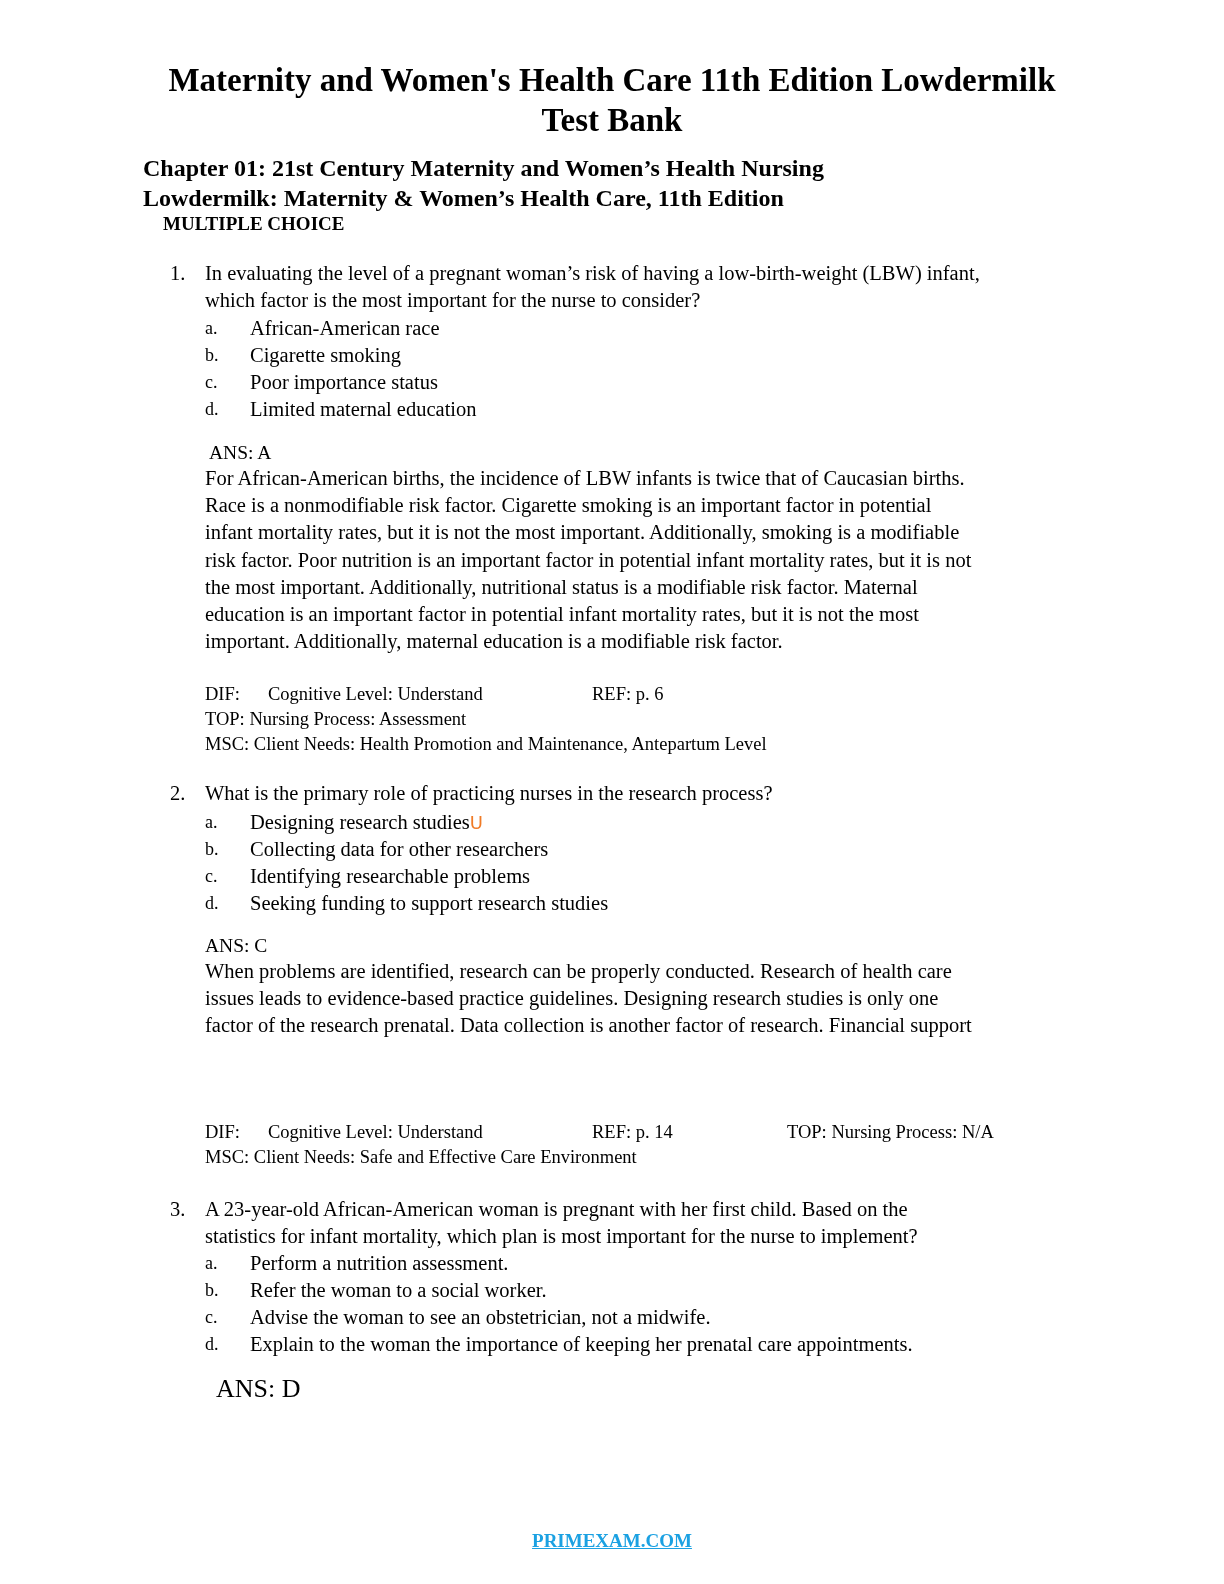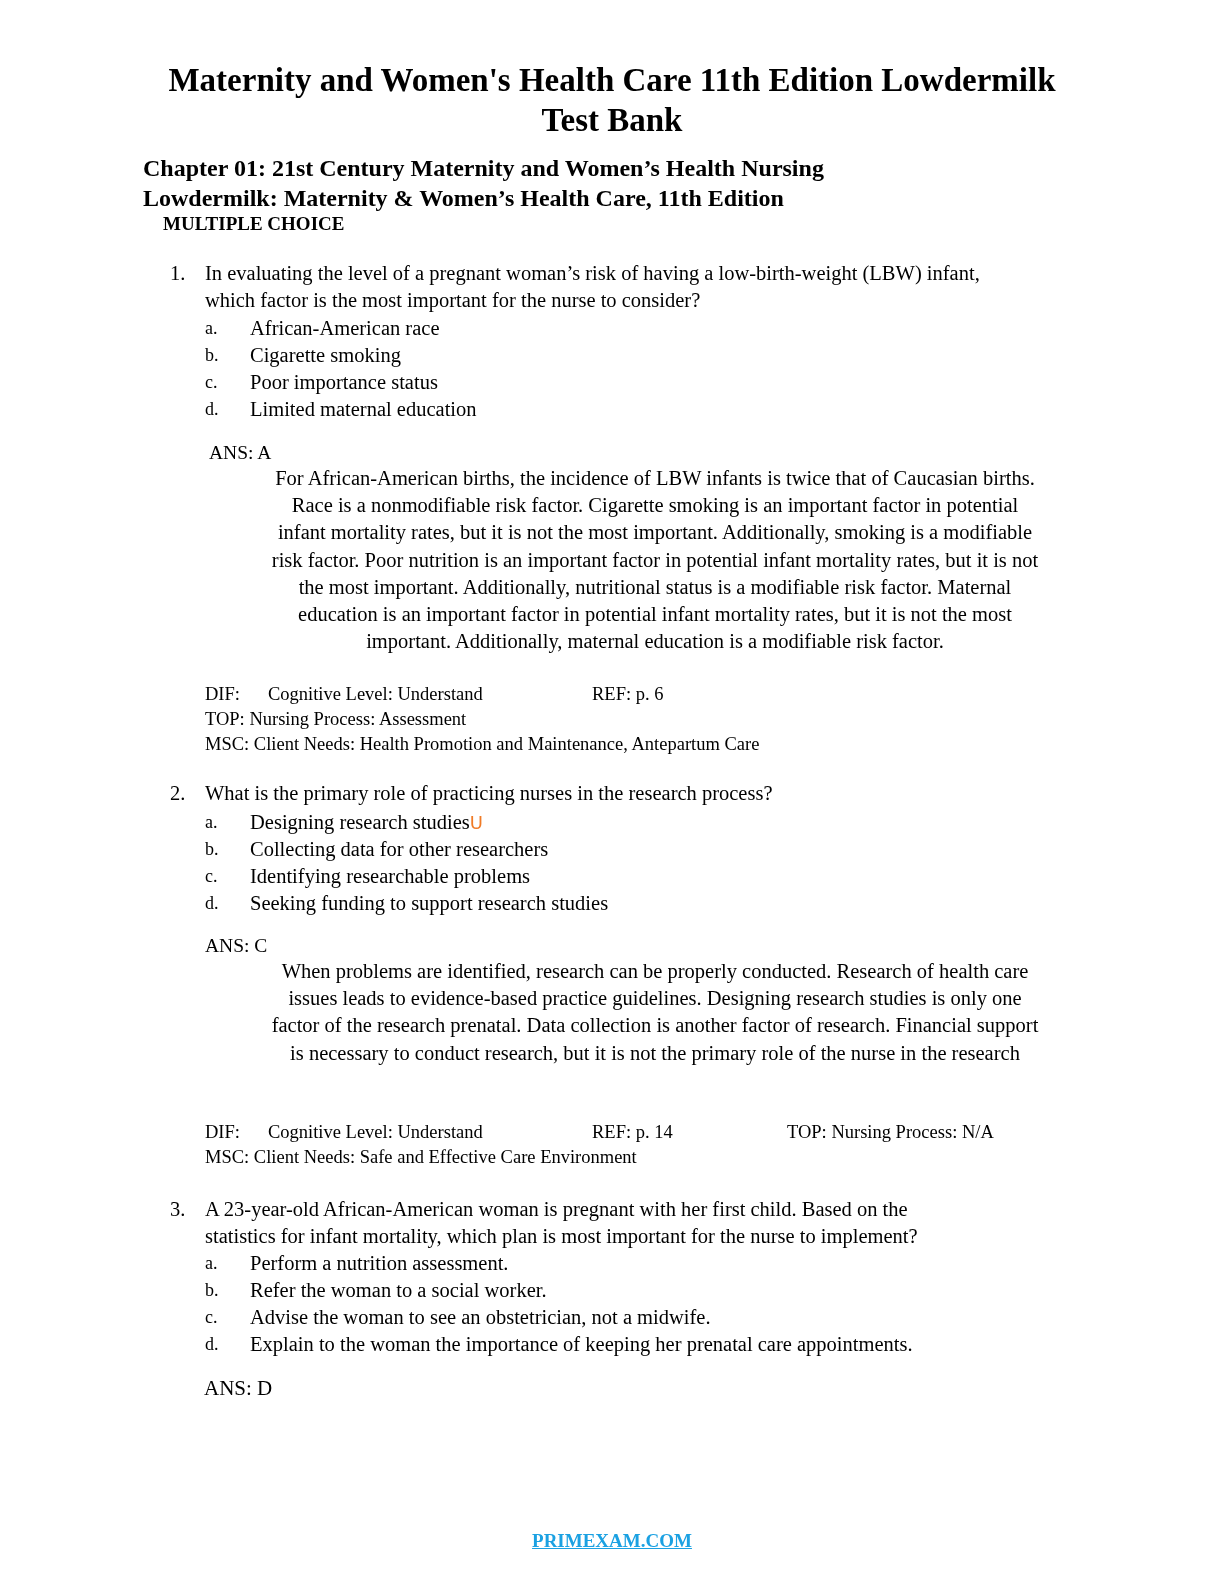--- a/index.html
+++ b/index.html
@@ -17,21 +17,21 @@
     }
     .mc-heading {
       position: absolute; left: 143px; top: 212px;
       font-weight: bold; font-size: 19px; line-height: 24px; margin-left: 20px;
     }
     .q { position: absolute; left: 0; width: 1224px; font-size: 20.5px; }
     .qline { position: absolute; white-space: nowrap; line-height: 27px; }
     .qnum { position: absolute; left: 170px; }
     .opt-letter { position: absolute; left: 205px; font-size: 18px; }
     .opt-text { position: absolute; left: 250px; white-space: nowrap; text-align: right; }
-    .para { position: absolute; left: 205px; width: 900px; line-height: 27.2px; font-size: 20.5px; text-align: center; }
+    .para { position: absolute; left: 205px; width: 900px; line-height: 27.2px; font-size: 20.5px; }
     .meta { position: absolute; font-size: 18.5px; white-space: nowrap; line-height: 25px; }
     .marker { color: #f07b26; font-family: "DejaVu Sans", sans-serif; font-size: 18px; }
     .footer {
       position: absolute; top: 1530px; left: 0; width: 1224px; text-align: center;
       font-weight: bold; font-size: 19px; color: #1ba1e2; text-decoration: underline;
     }
   </style>
 </head>
 <body>
 
@@ -68,42 +68,41 @@
     <div>risk factor. Poor nutrition is an important factor in potential infant mortality rates, but it is not</div>
     <div>the most important. Additionally, nutritional status is a modifiable risk factor. Maternal</div>
     <div>education is an important factor in potential infant mortality rates, but it is not the most</div>
     <div>important. Additionally, maternal education is a modifiable risk factor.</div>
   </div>
 
   <span class="meta" style="left:205px;top:682px">DIF:</span>
   <span class="meta" style="left:268px;top:682px">Cognitive Level: Understand</span>
   <span class="meta" style="left:592px;top:682px">REF: p. 6</span>
   <span class="meta" style="left:205px;top:707px">TOP:  Nursing Process: Assessment</span>
-  <span class="meta" style="left:205px;top:732px">MSC:  Client Needs: Health Promotion and Maintenance, Antepartum Care</span>
+  <span class="meta" style="left:205px;top:732px">MSC:  Client Needs: Health Promotion and Maintenance, Antepartum Level</span>
 </div>
 
 <div class="q">
   <span class="qline qnum" style="top:780px">2.</span>
   <span class="qline" style="left:205px;top:780px">What is the primary role of practicing nurses in the research process?</span>
 
   <span class="qline opt-letter" style="top:809px">a.</span>
   <span class="qline opt-text" style="top:809px"><span>Designing research studies</span><span class="marker">U</span></span>
   <span class="qline opt-letter" style="top:836px">b.</span>
   <span class="qline opt-text" style="top:836px">Collecting data for other researchers</span>
   <span class="qline opt-letter" style="top:863px">c.</span>
   <span class="qline opt-text" style="top:863px">Identifying researchable problems</span>
   <span class="qline opt-letter" style="top:890px">d.</span>
   <span class="qline opt-text" style="top:890px">Seeking funding to support research studies</span>
 
   <span class="meta" style="left:205px;top:933px;font-size:19.5px">ANS:  C</span>
   <div class="para" style="top:958px">
     <div>When problems are identified, research can be properly conducted. Research of health care</div>
     <div>issues leads to evidence-based practice guidelines. Designing research studies is only one</div>
     <div>factor of the research prenatal. Data collection is another factor of research. Financial support</div>
-    <div>is necessary to conduct research, but it is not the primary role of the nurse in the research</div>
   </div>
 
   <span class="meta" style="left:205px;top:1120px">DIF:</span>
   <span class="meta" style="left:268px;top:1120px">Cognitive Level: Understand</span>
   <span class="meta" style="left:592px;top:1120px">REF:   p. 14</span>
   <span class="meta" style="left:787px;top:1120px">TOP:  Nursing Process: N/A</span>
   <span class="meta" style="left:205px;top:1145px">MSC:  Client Needs: Safe and Effective Care Environment</span>
 </div>
 
 <div class="q">
@@ -113,16 +112,16 @@
 
   <span class="qline opt-letter" style="top:1250px">a.</span>
   <span class="qline opt-text" style="top:1250px">Perform a nutrition assessment.</span>
   <span class="qline opt-letter" style="top:1277px">b.</span>
   <span class="qline opt-text" style="top:1277px">Refer the woman to a social worker.</span>
   <span class="qline opt-letter" style="top:1304px">c.</span>
   <span class="qline opt-text" style="top:1304px">Advise the woman to see an obstetrician, not a midwife.</span>
   <span class="qline opt-letter" style="top:1331px">d.</span>
   <span class="qline opt-text" style="top:1331px">Explain to the woman the importance of keeping her prenatal care appointments.</span>
 
-  <span class="meta" style="left:204px;top:1376px;font-size:21px">ANS: D</span>
+  <span class="meta" style="left:216px;top:1376px;font-size:26px">ANS: D</span>
 </div>
 
 <div class="footer">PRIMEXAM.COM</div>
 
 </body></html>

